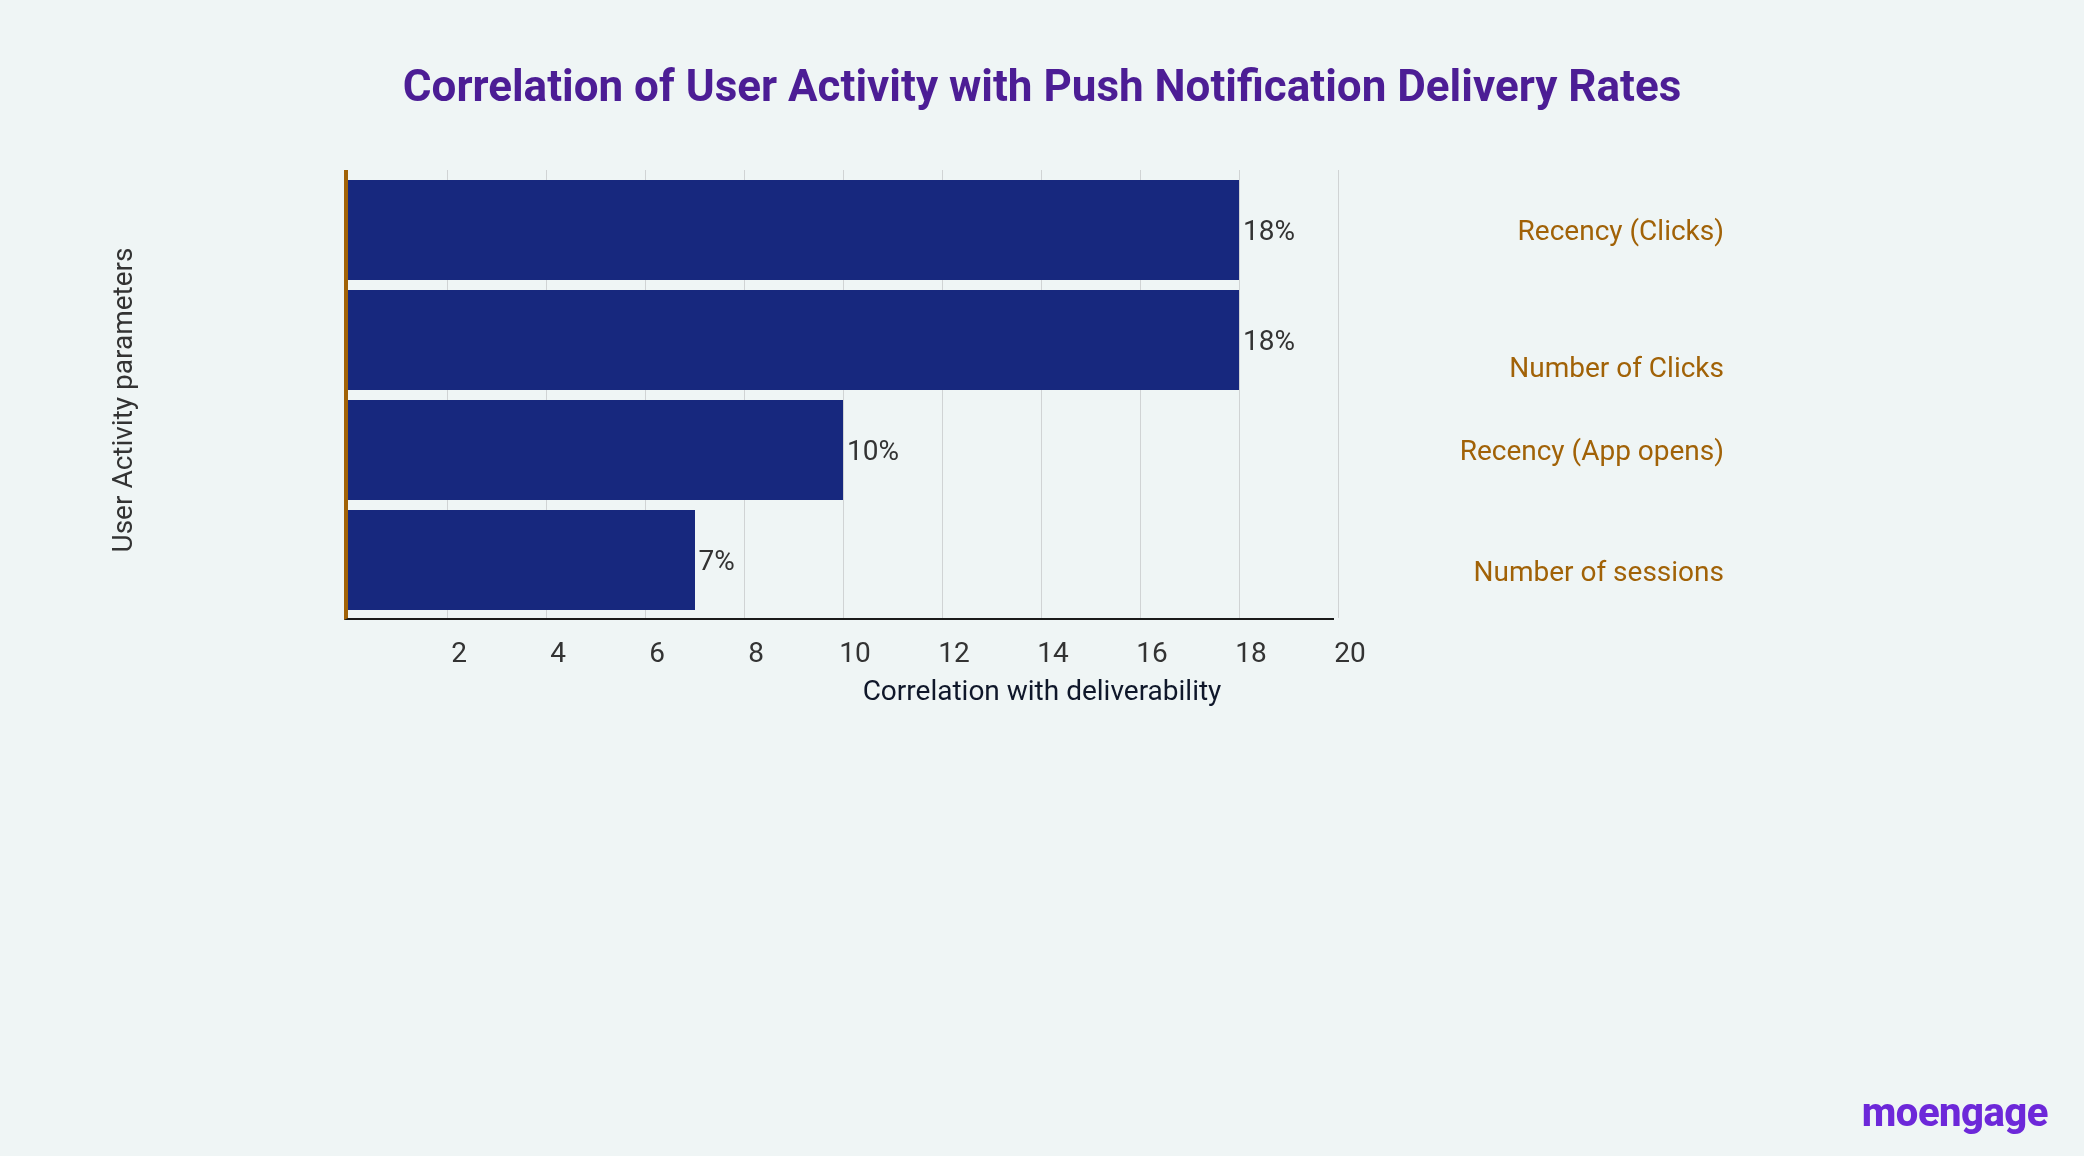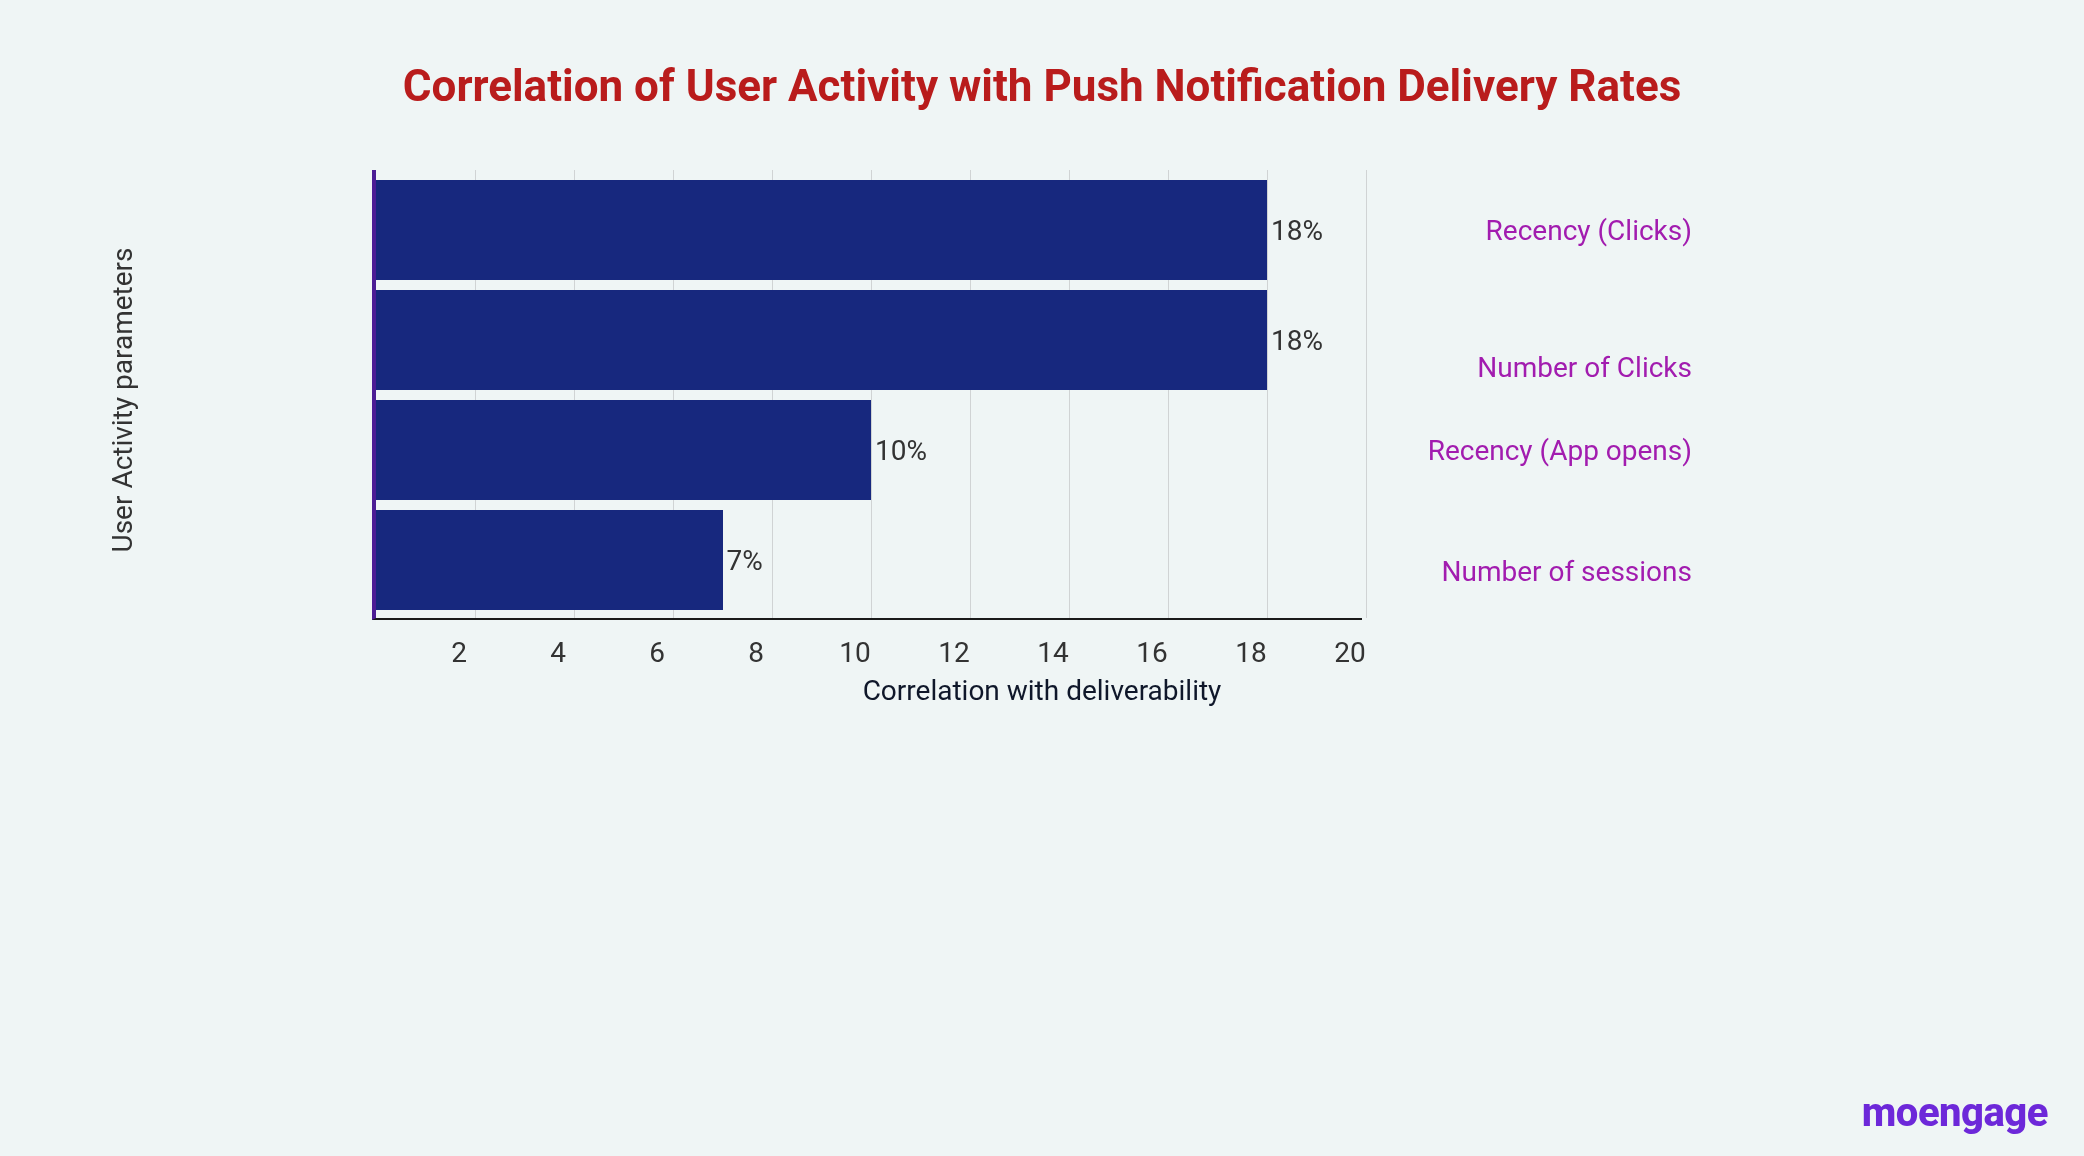--- a/index.html
+++ b/index.html
@@ -11,46 +11,46 @@
     position: relative;
     overflow: hidden;
   }
   .title {
     position: absolute;
     top: 60px;
     left: 0; right: 0;
     text-align: center;
     font-weight: 700;
     font-size: 44px;
-    color: #b91c1c;
+    color: #4c1d95;
   }
   .ylabel {
     position: absolute;
     left: 122px;
     top: 400px;
     transform: translate(-50%, -50%) rotate(-90deg);
     font-size: 28px;
     color: #333;
     white-space: nowrap;
   }
   .xlabel {
     position: absolute;
     left: 0; right: 0;
     text-align: center;
     font-size: 28px;
     color: #0f172a;
     top: 674px;
   }
   .plot {
     position: absolute;
-    left: 372px;
+    left: 344px;
     top: 170px;
     width: 990px;
     height: 450px;
-    border-left: 4px solid #4c1d95;
+    border-left: 4px solid #a16207;
     border-bottom: 2.5px solid #1a1a1a;
   }
   .grid {
     position: absolute;
     top: 0; bottom: 0;
     width: 0;
     border-left: 1px solid #d0d3d4;
   }
   .bar-row {
     position: absolute;
@@ -65,24 +65,24 @@
   .bar-dlabel {
     position: absolute;
     top: 50%;
     transform: translateY(-50%);
     font-size: 28px;
     color: #333;
     white-space: nowrap;
   }
   .cat-label {
     position: absolute;
-    right: 392px;
+    right: 360px;
     transform: translateY(-50%);
     font-size: 28px;
-    color: #a21caf;
+    color: #a16207;
     text-align: right;
     white-space: nowrap;
   }
   .tick-label {
     position: absolute;
     top: 636px;
     transform: translateX(-50%);
     font-size: 28px;
     color: #333;
   }

